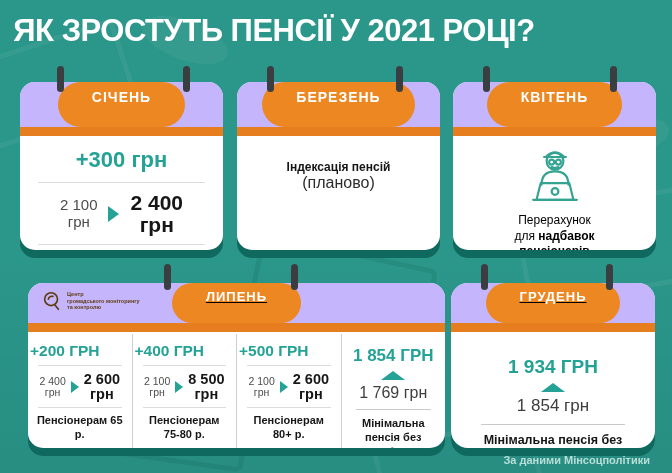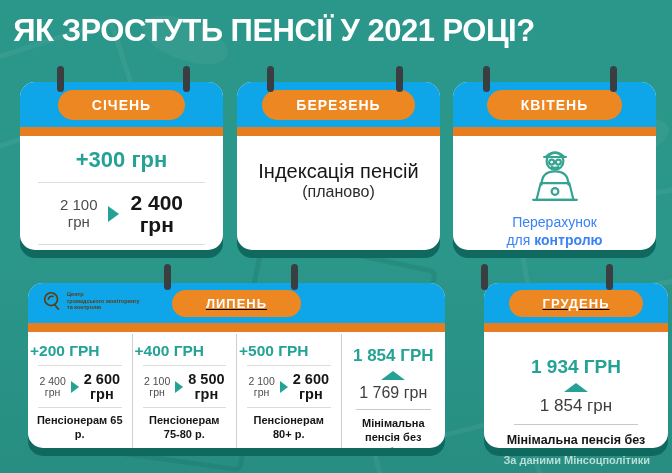--- a/index.html
+++ b/index.html
@@ -17,21 +17,21 @@
 
   .title{
     position:absolute;top:13px;left:0;width:548px;text-align:center;
     color:#ffffff;font-size:31px;font-weight:bold;letter-spacing:-0.5px;z-index:3;
   }
 
   .pin{position:absolute;width:7px;height:26px;background:#3b3e41;border-radius:4px;z-index:6;}
 
   .card{position:absolute;z-index:4;border-radius:15px;background:#ffffff;
         box-shadow:0 8px 0 #10695e;overflow:hidden;}
-  .card-head{background:#0ea5e9;display:flex;align-items:center;justify-content:center;position:relative;}
+  .card-head{background:#c4b5fd;display:flex;justify-content:center;position:relative;}
   .card-strip{height:9px;background:#e67d1e;}
   .pill{background:#ed8722;color:#ffffff;font-weight:bold;border-radius:999px;
         letter-spacing:1px;text-align:center;}
   .pill.big{font-size:14px;padding:7px 34px;}
   .pill.small{font-size:13px;padding:6px 34px;}
 
   
   .card.top{top:82px;height:168px;width:203px;}
   #card-jan{left:20px;} #card-mar{left:237px;} #card-apr{left:453px;}
   .card.top .card-head{height:45px;}
@@ -40,33 +40,33 @@
   .sep{height:1px;background:#dcdcdc;margin:0 18px;}
   .amt-row{display:flex;align-items:center;justify-content:center;gap:11px;padding:9px 0 8px;}
   .amt-old{color:#4d4d4d;font-size:15px;line-height:1.12;text-align:center;}
   .amt-new{color:#161616;font-weight:bold;font-size:21px;line-height:1.05;text-align:center;}
   .amt-old span,.amt-new span{display:block;}
   .tri-r{width:0;height:0;border-left:11px solid #23a295;border-top:8px solid transparent;border-bottom:8px solid transparent;}
   .aud{font-weight:bold;font-size:13.5px;color:#161616;text-align:center;padding-top:9px;}
 
   
   .mar-body{text-align:center;padding-top:24px;}
-  .mar-label{font-weight:normal;font-size:20px;color:#161616;}
+  .mar-label{font-weight:bold;font-size:12px;color:#161616;}
   .mar-value{color:#23a295;font-weight:bold;font-size:37px;padding:4px 0 2px;}
   .mar-note{font-size:16px;color:#2c2c2c;}
 
   
   .apr-body{text-align:center;padding-top:10px;}
-  .apr-text{font-size:14px;color:#3b82f6;line-height:1.3;padding-top:4px;}
+  .apr-text{font-size:12px;color:#000000;line-height:1.3;padding-top:4px;}
   .apr-text b{font-weight:bold;}
 
   
   .card.bottom{top:283px;height:165px;}
   #card-jul{left:28px;width:417px;}
-  #card-dec{left:484px;width:184px;}
+  #card-dec{left:451px;width:204px;border-radius:17px;}
   .card.bottom .card-head{height:40px;text-decoration:underline;}
 
   .logo{position:absolute;left:13px;top:7px;display:flex;align-items:center;gap:4px;}
   .logo-text{font-size:5.5px;line-height:1.25;color:#5f3c10;font-weight:bold;}
 
   .jul-body{display:flex;align-items:stretch;padding-top:2px;}
   .jul-col{flex:1 1 0;padding:2px 2px 0;}
   .jul-col + .jul-col{border-left:1px solid #cfcfcf;}
   .jul-inc{color:#23a295;font-weight:bold;font-size:15.5px;padding:6px 0 5px;}
   .jul-sep{height:1px;background:#dcdcdc;margin:0 8px;}
@@ -170,21 +170,21 @@
       <circle cx="54" cy="19" r="3"></circle>
       <line x1="49" y1="19" x2="51" y2="19"></line>
       <path d="M46,25 Q50,27 54,25"></path>
       <path d="M34,46 C34,33 42,30 50,30 C58,30 66,33 66,46"></path>
       <path d="M28,64 L72,64 L67,44 L33,44 Z"></path>
       <circle cx="50" cy="54" r="4"></circle>
       <line x1="24" y1="64" x2="76" y2="64"></line>
     </svg>
     <div class="apr-text">
       <span>Перерахунок</span><br>
-      <span>для </span><b>контролю</b><br>
+      <span>для </span><b>надбавок</b><br>
       <b>пенсіонерів</b>
     </div>
   </div>
 </div>
 
 <div class="card bottom" id="card-jul">
   <div class="card-head">
     <div class="logo">
       <svg viewBox="0 0 24 24" width="22" height="22" fill="none" stroke="#5f3c10" stroke-width="1.8" stroke-linecap="round">
         <circle cx="11" cy="10" r="7"></circle>

